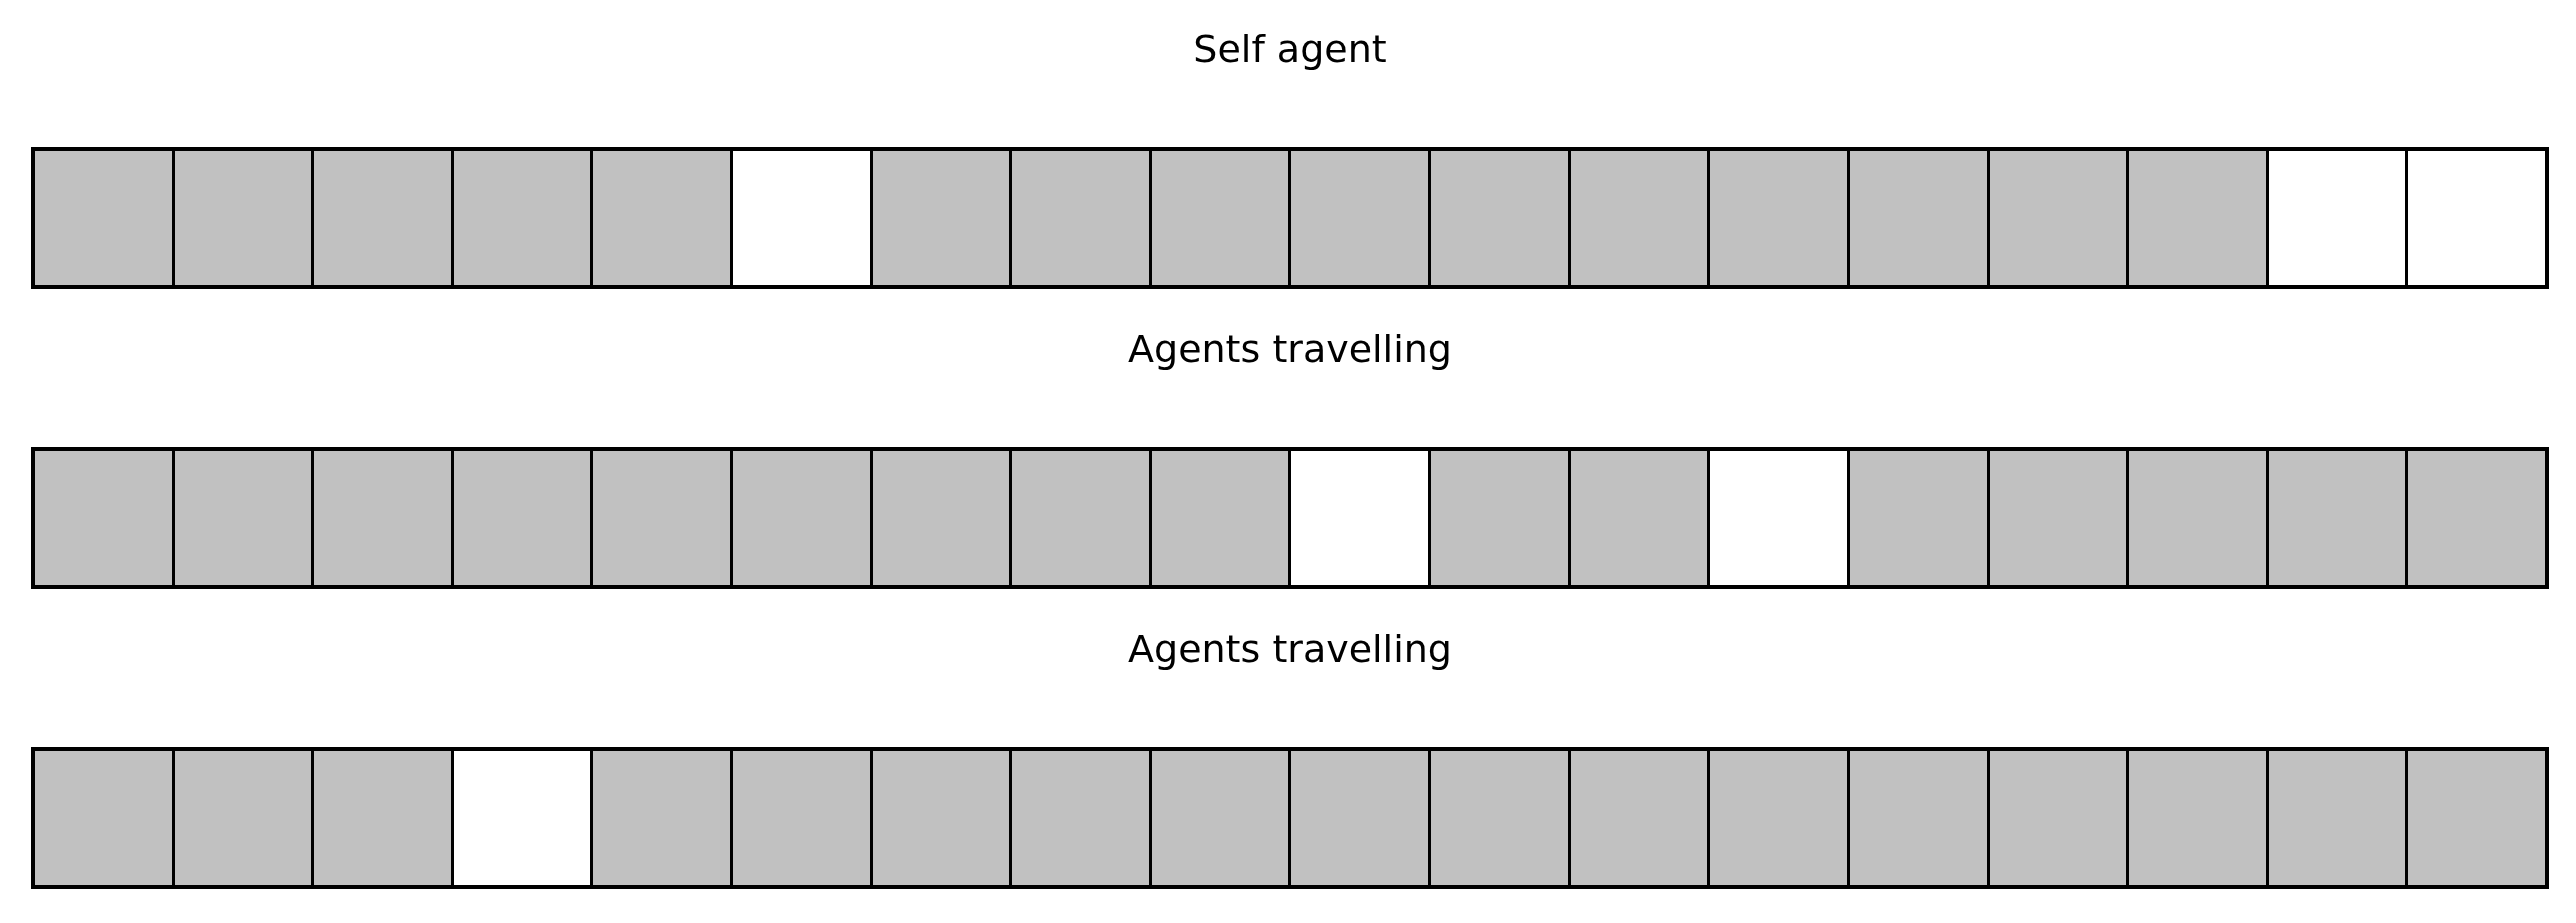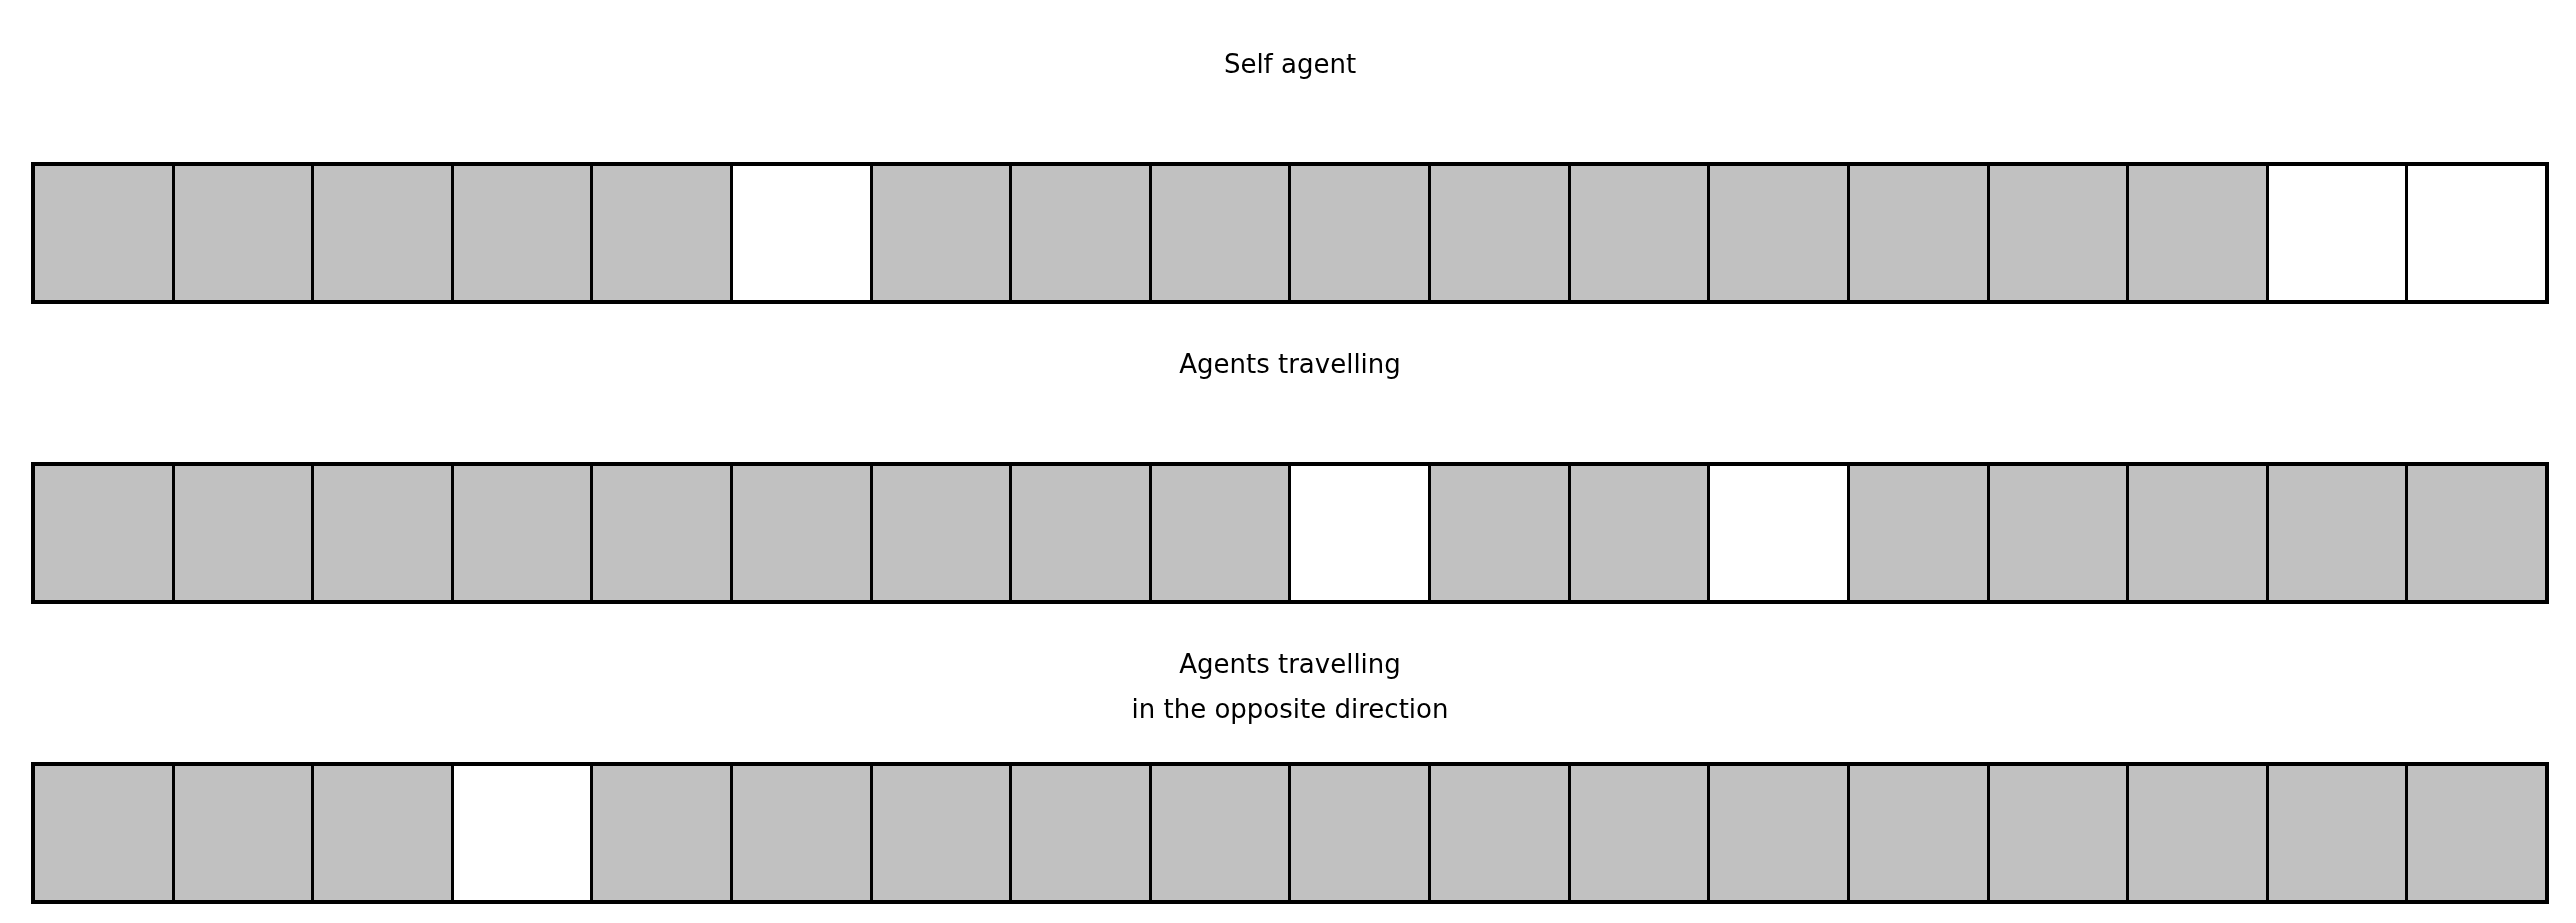--- a/index.html
+++ b/index.html
@@ -22,24 +22,23 @@
     background: var(--bg, #ffffff);
   }
   .section {
     margin-bottom: 38px;
   }
   .section-title {
     width: 2518px;
     margin-left: 31px;
     text-align: center;
     color: var(--text, #000000);
-    font-size: 26px;
+    font-size: 38px;
     line-height: 45px;
     height: 90px;
-    margin-top: 15px;
   }
   .title-line1, .title-line2 {
     display: block;
     white-space: pre;
   }
   .row {
     margin-left: 31px;
     margin-top: 30px;
     width: 2518px;
     height: 142px;
@@ -110,21 +109,20 @@
         <div class="cell occupied"></div>
         <div class="cell occupied"></div>
         <div class="cell occupied"></div>
         <div class="cell occupied"></div>
       </div>
   </div>
 
   <div class="section">
     <div class="section-title">
       <span class="title-line1">Agents travelling</span>
-      <span class="title-line2">in the opposite direction</span>
     </div>
     <div class="row">
         <div class="cell occupied"></div>
         <div class="cell occupied"></div>
         <div class="cell occupied"></div>
         <div class="cell free"></div>
         <div class="cell occupied"></div>
         <div class="cell occupied"></div>
         <div class="cell occupied"></div>
         <div class="cell occupied"></div>

